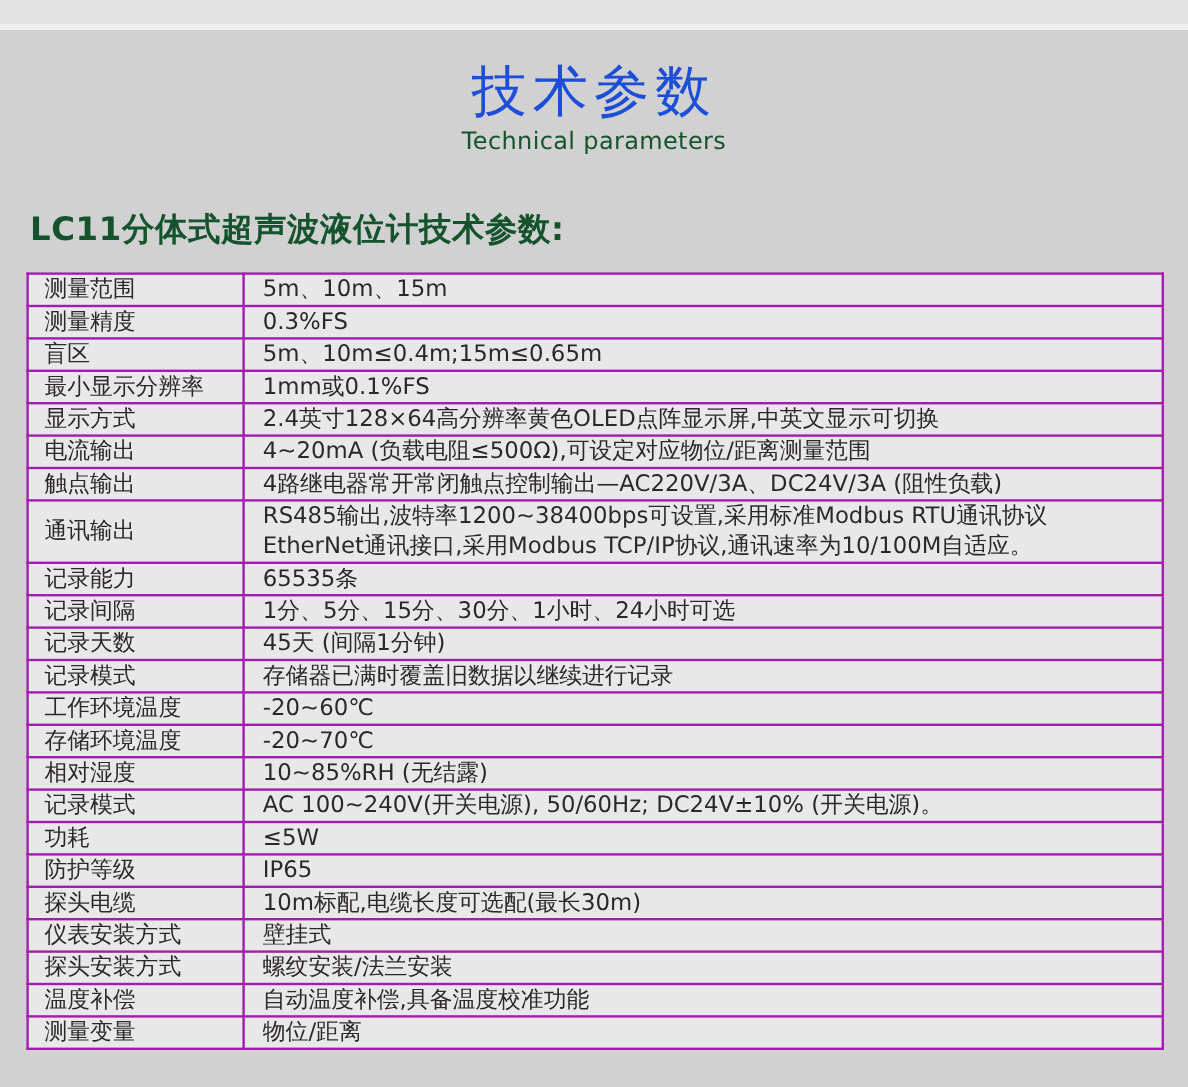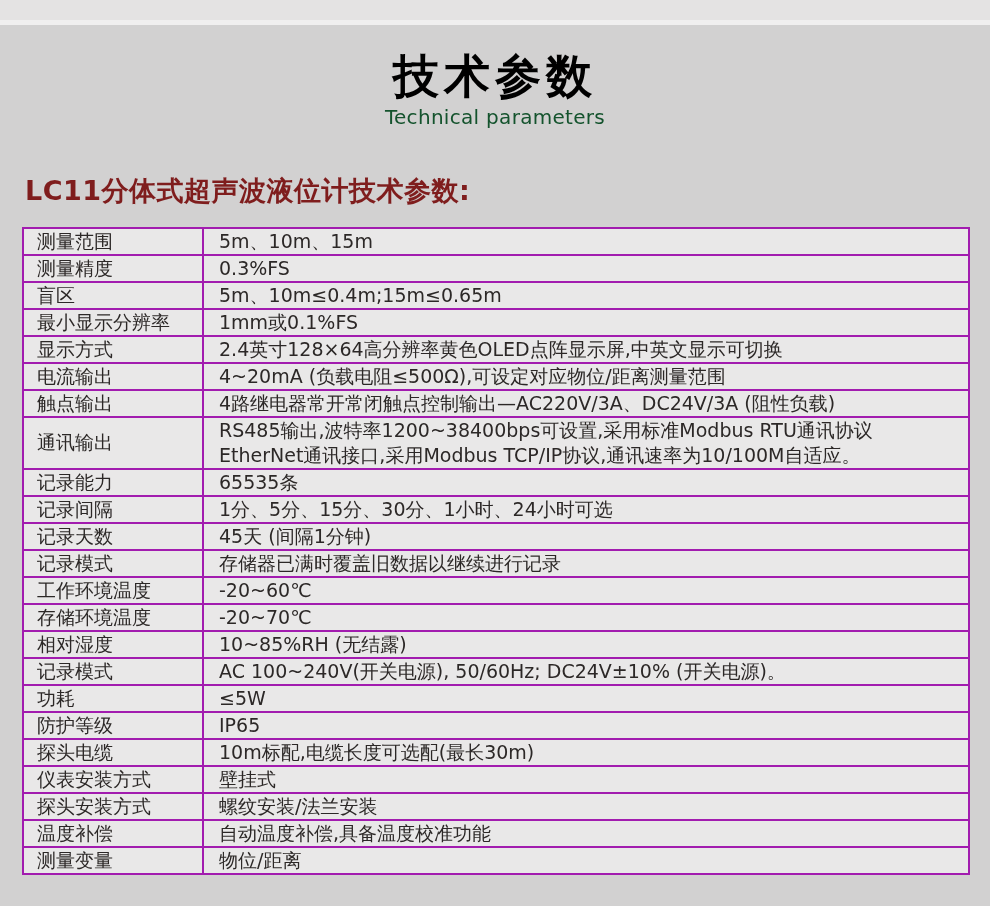--- a/index.html
+++ b/index.html
@@ -14,36 +14,36 @@
     position: absolute; top: 0; left: 0; width: 990px; height: 20px;
     background: #e4e3e3;
   }
   .top-strip-line {
     position: absolute; top: 20px; left: 0; width: 990px; height: 5px;
     background: #f0efef;
   }
   .title-block { padding-top: 50px; text-align: center; }
   .main-title {
     font-size: 46px;
-    font-weight: bold;
-    color: #000000;
+    font-weight: normal;
+    color: #1d4ed8;
     letter-spacing: 5px;
     line-height: 1.15;
   }
   .sub-title {
     font-size: 20px;
     color: #14532d;
     margin-top: 2px;
     letter-spacing: 0.3px;
   }
   .section-heading {
     margin: 44px 0 0 25px;
     font-size: 27px;
     font-weight: bold;
-    color: #7f1d1d;
+    color: #14532d;
     letter-spacing: 0.5px;
   }
   table.spec {
     border-collapse: collapse;
     table-layout: fixed;
     width: 948px;
     margin: 18px 0 0 22px;
     background: #e9e8e8;
   }
   table.spec td {

